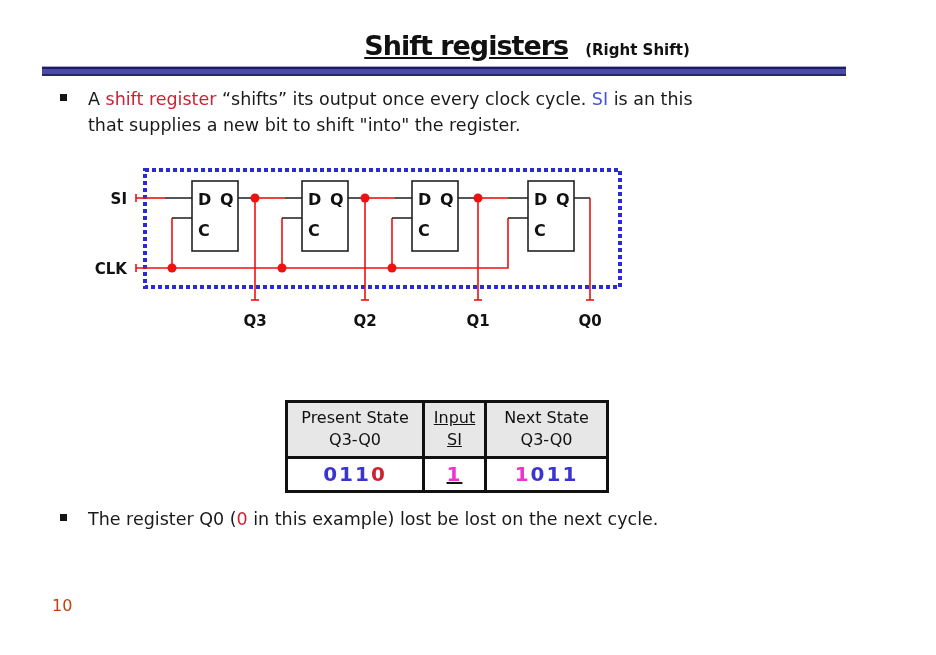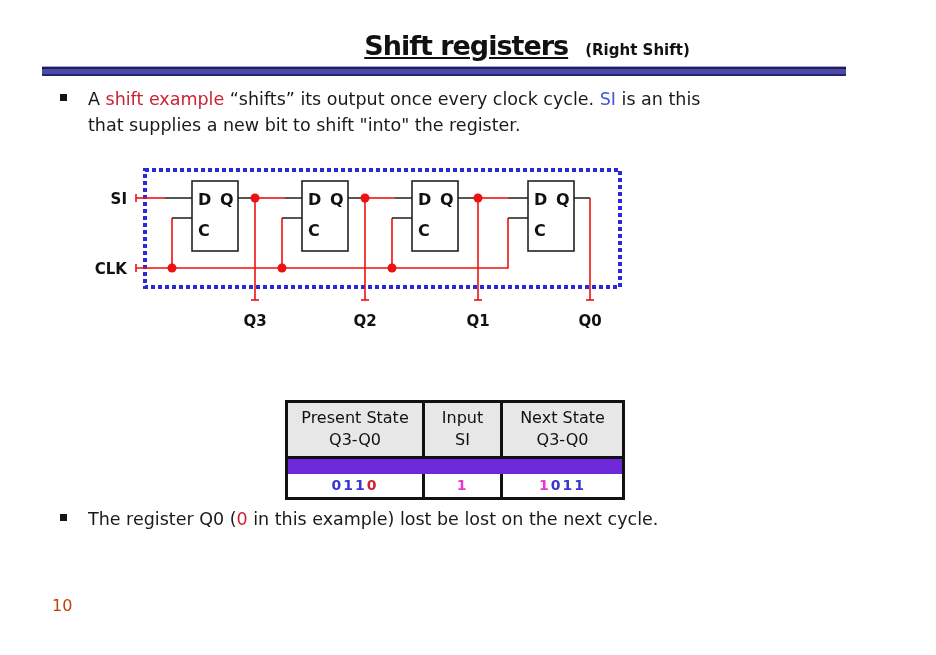--- a/index.html
+++ b/index.html
@@ -29,53 +29,53 @@
   .red   { color:#cc2233; }
   .blue  { color:#4455dd; }
   
   .diagram { position:absolute; left:80px; top:160px; }
   .diagram text { font-family:"DejaVu Sans", sans-serif; }
   .lbl   { font-size:15px; font-weight:bold; fill:#111; }
   .fflbl { font-size:16px; font-weight:bold; fill:#111; }
   
   .ttable {
     position:absolute; left:285px; top:400px;
-    border:3px solid #111; background:#6d28d9;
+    border:3px solid #111; background:#b91c1c;
   }
   .trow { display:flex; }
   .tcell {
     text-align:center; box-sizing:border-box;
     border-right:3px solid #111;
   }
   .tcell:last-child { border-right:none; }
   .th {
     background:#e7e7e7; font-size:16px; line-height:22px;
     padding:4px 0 5px 0; border-bottom:3px solid #111; color:#111;
   }
-  .td { background:#fff; font-size:14px; font-weight:bold; letter-spacing:2px; padding:3px 0 4px 0;margin-top:15px; }
-  .c1 { width:137px; } .c2 { width:78px; } .c3 { width:119px; }
+  .td { background:#fff; font-size:20px; font-weight:bold; letter-spacing:2px; padding:3px 0 4px 0; }
+  .c1 { width:137px; } .c2 { width:62px;text-decoration:underline; } .c3 { width:119px; }
   .dblue { color:#3a35cc; } .dred { color:#cc2233; } .dmag { color:#ee33cc; }
   
   .pagenum { position:absolute; left:52px; top:596px; font-size:16px; color:#c2410c; }
 </style>
 </head>
 <body>
 
 <div class="slide">
 
   <div class="title-row">
     <span class="title">Shift registers</span>
     <span class="subtitle">(Right Shift)</span>
   </div>
   <div class="rule"></div>
 
   <div class="bullet b1">
     <span class="sq"></span>
     <div class="btext">
-      <span>A </span><span class="red">shift example</span><span> “shifts” its output once every clock cycle. </span><span class="blue">SI</span><span> is an this</span><br>
+      <span>A </span><span class="red">shift register</span><span> “shifts” its output once every clock cycle. </span><span class="blue">SI</span><span> is an this</span><br>
       <span>that supplies a new bit to shift "into" the register.</span>
     </div>
   </div>
 
   <svg class="diagram" width="560" height="190" viewBox="0 0 560 190">
 
     <rect x="65" y="10" width="475" height="117" fill="none" stroke="#2a2ad8" stroke-width="4" stroke-dasharray="4 3"></rect>
 
     <g stroke="#ee1111" stroke-width="1.6" fill="none">
 

